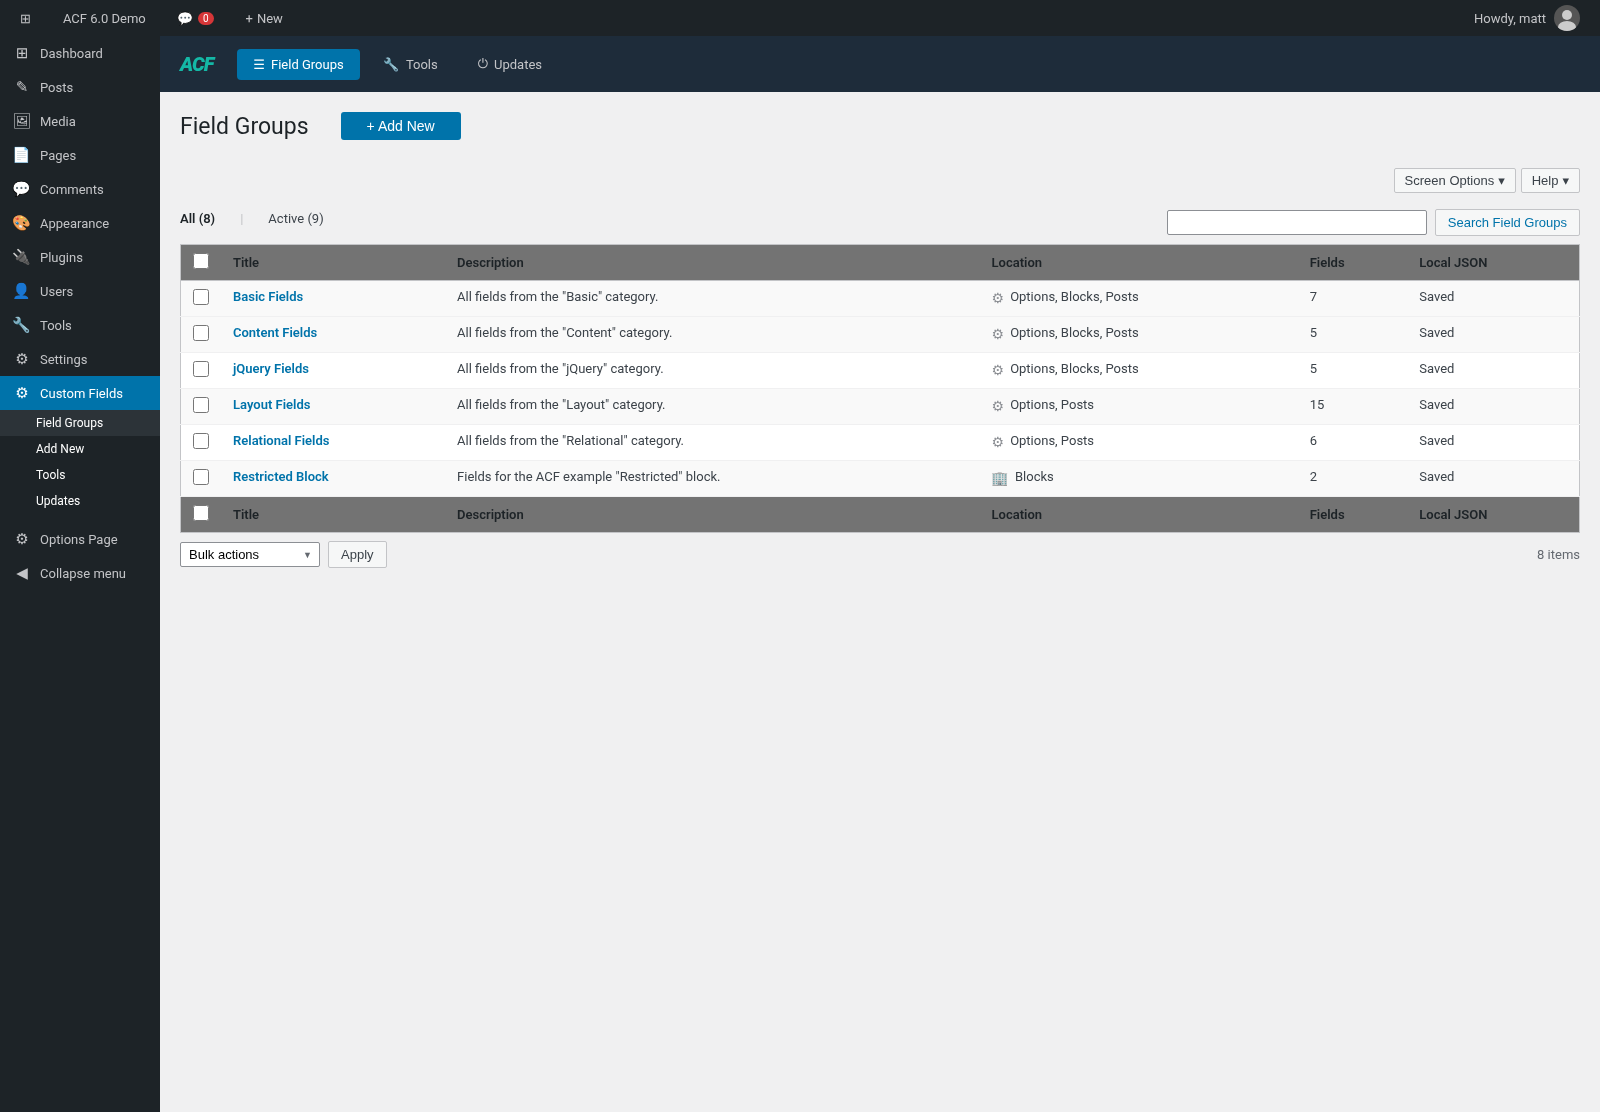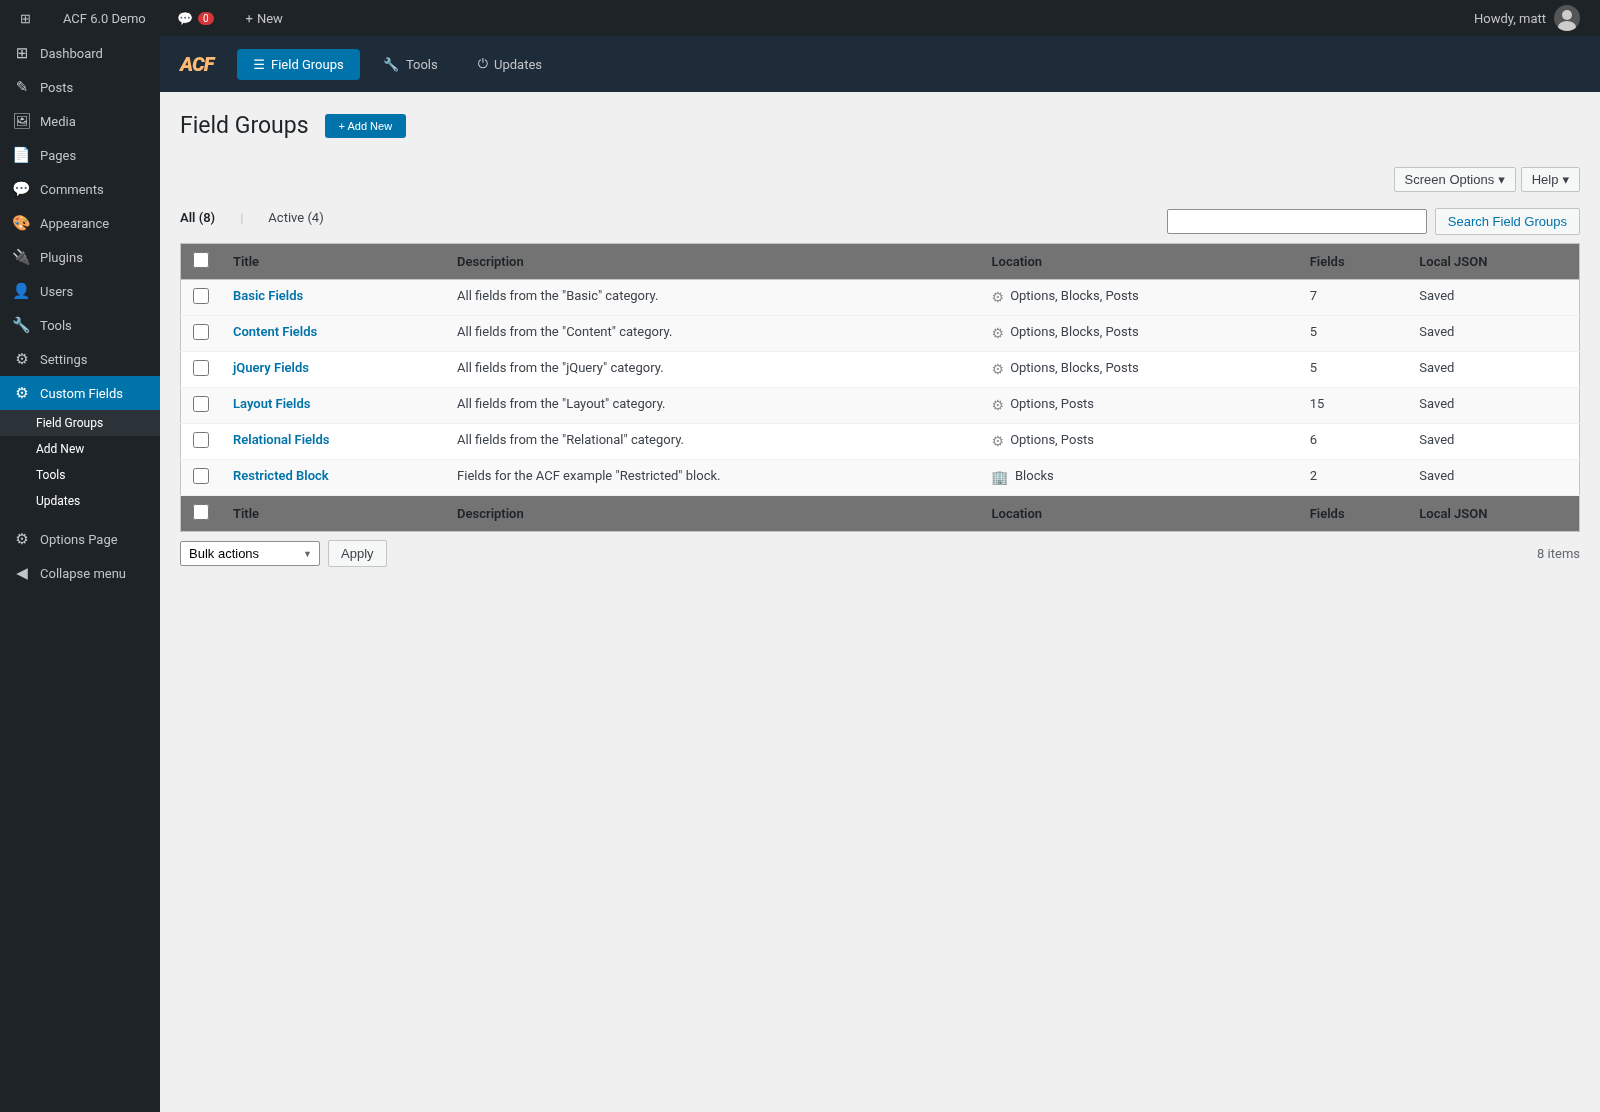--- a/index.html
+++ b/index.html
@@ -67,21 +67,21 @@
     
     #acf-header {
       background: #1e2c3a;
       padding: 0 20px;
       display: flex;
       align-items: center;
       height: 56px;
       gap: 8px;
     }
     #acf-logo {
-      color: #fdba74;
+      color: #14b8a6;
       font-weight: 900;
       font-size: 20px;
       font-style: italic;
       margin-right: 16px;
       letter-spacing: -1px;
     }
     .acf-nav-tab {
       display: flex;
       align-items: center;
       gap: 6px;
@@ -108,26 +108,27 @@
     .page-title {
       font-size: 23px;
       font-weight: 400;
       color: #1d2327;
     }
     .add-new-btn {
       background: #0073aa;
       color: #fff;
       border: none;
       border-radius: 3px;
-      padding: 6px 14px;
-      font-size: 11px;
+      padding: 6px 26px;
+      font-size: 14px;
       cursor: pointer;
       display: flex;
       align-items: center;
       gap: 4px;
+      margin-left: 16px;
     }
 
     
     .tablenav-top {
       display: flex;
       align-items: center;
       justify-content: flex-end;
       margin-bottom: 8px;
       gap: 5px;
       padding: 8px 0;
@@ -446,21 +447,21 @@
         <button class="help-btn">
           <span>Help</span>
           <span>▾</span>
         </button>
       </div>
 
       <div class="search-area">
         <div class="subsubsub">
           <a href="#" class="current">All (8)</a>
           <span class="sep">|</span>
-          <a href="#">Active (4)</a>
+          <a href="#">Active (9)</a>
         </div>
         <div class="search-right">
           <input type="text" class="search-input" style="">
           <button class="search-btn">Search Field Groups</button>
         </div>
       </div>
 
       <table class="wp-list-table">
         <thead>
           <tr>

